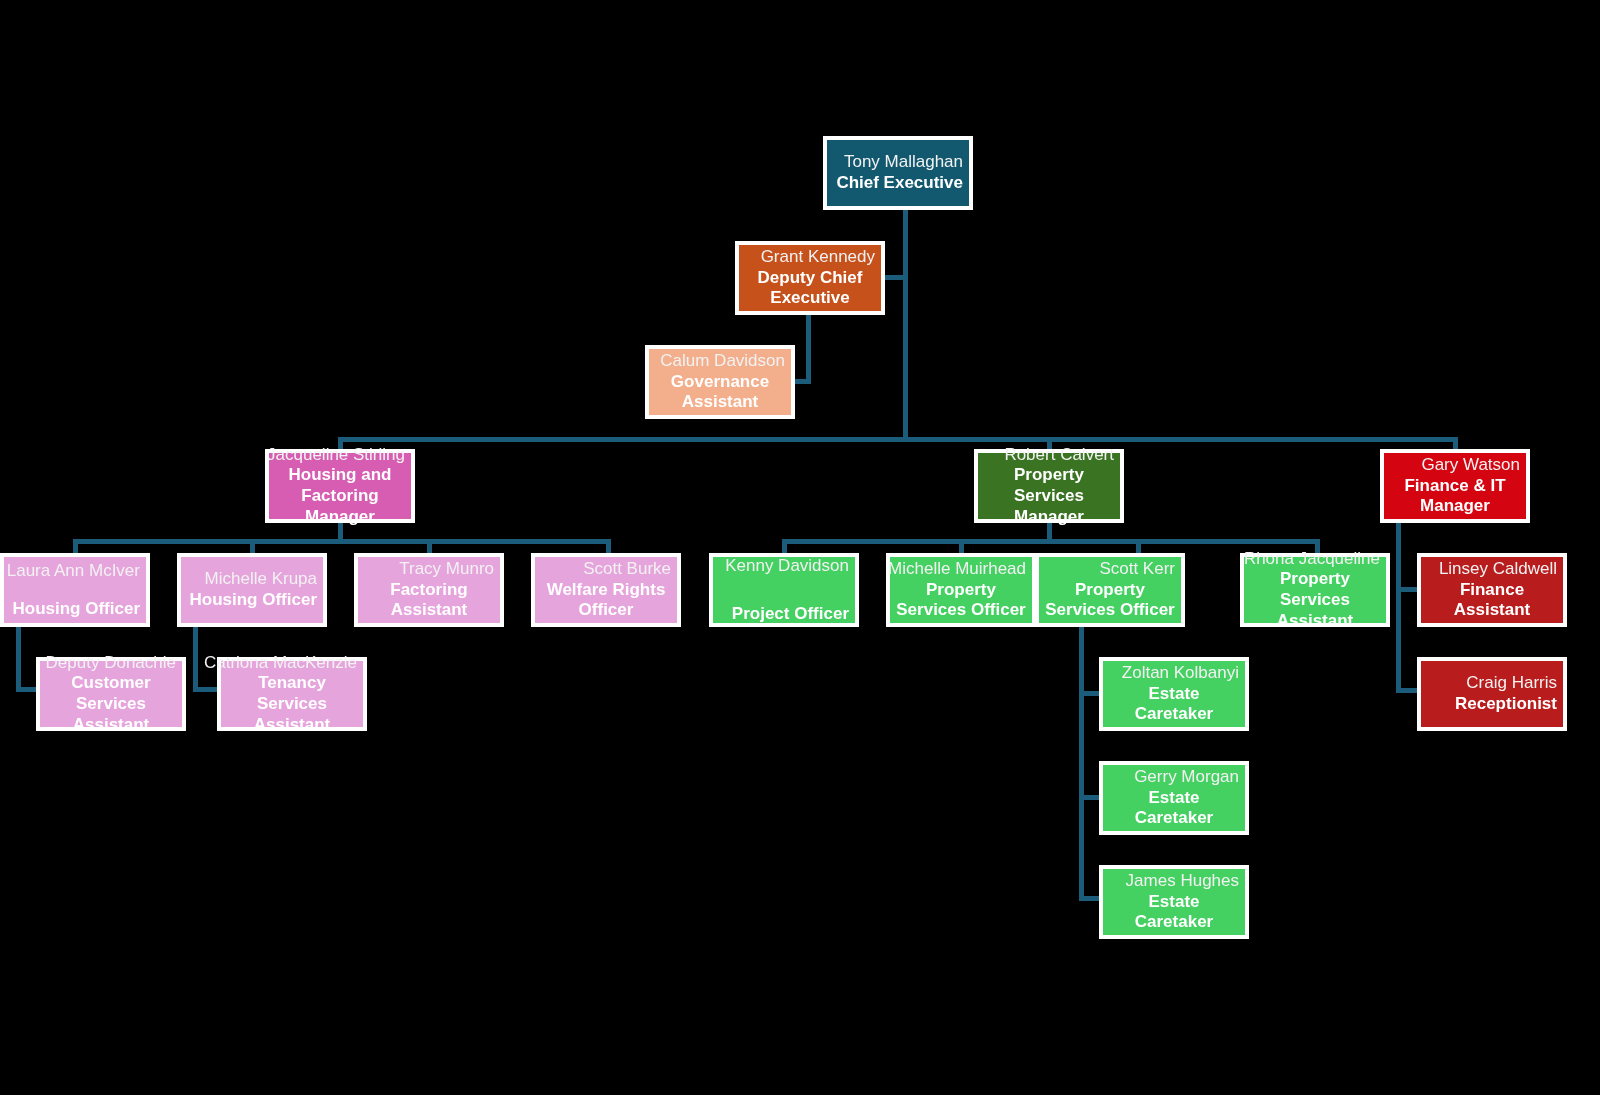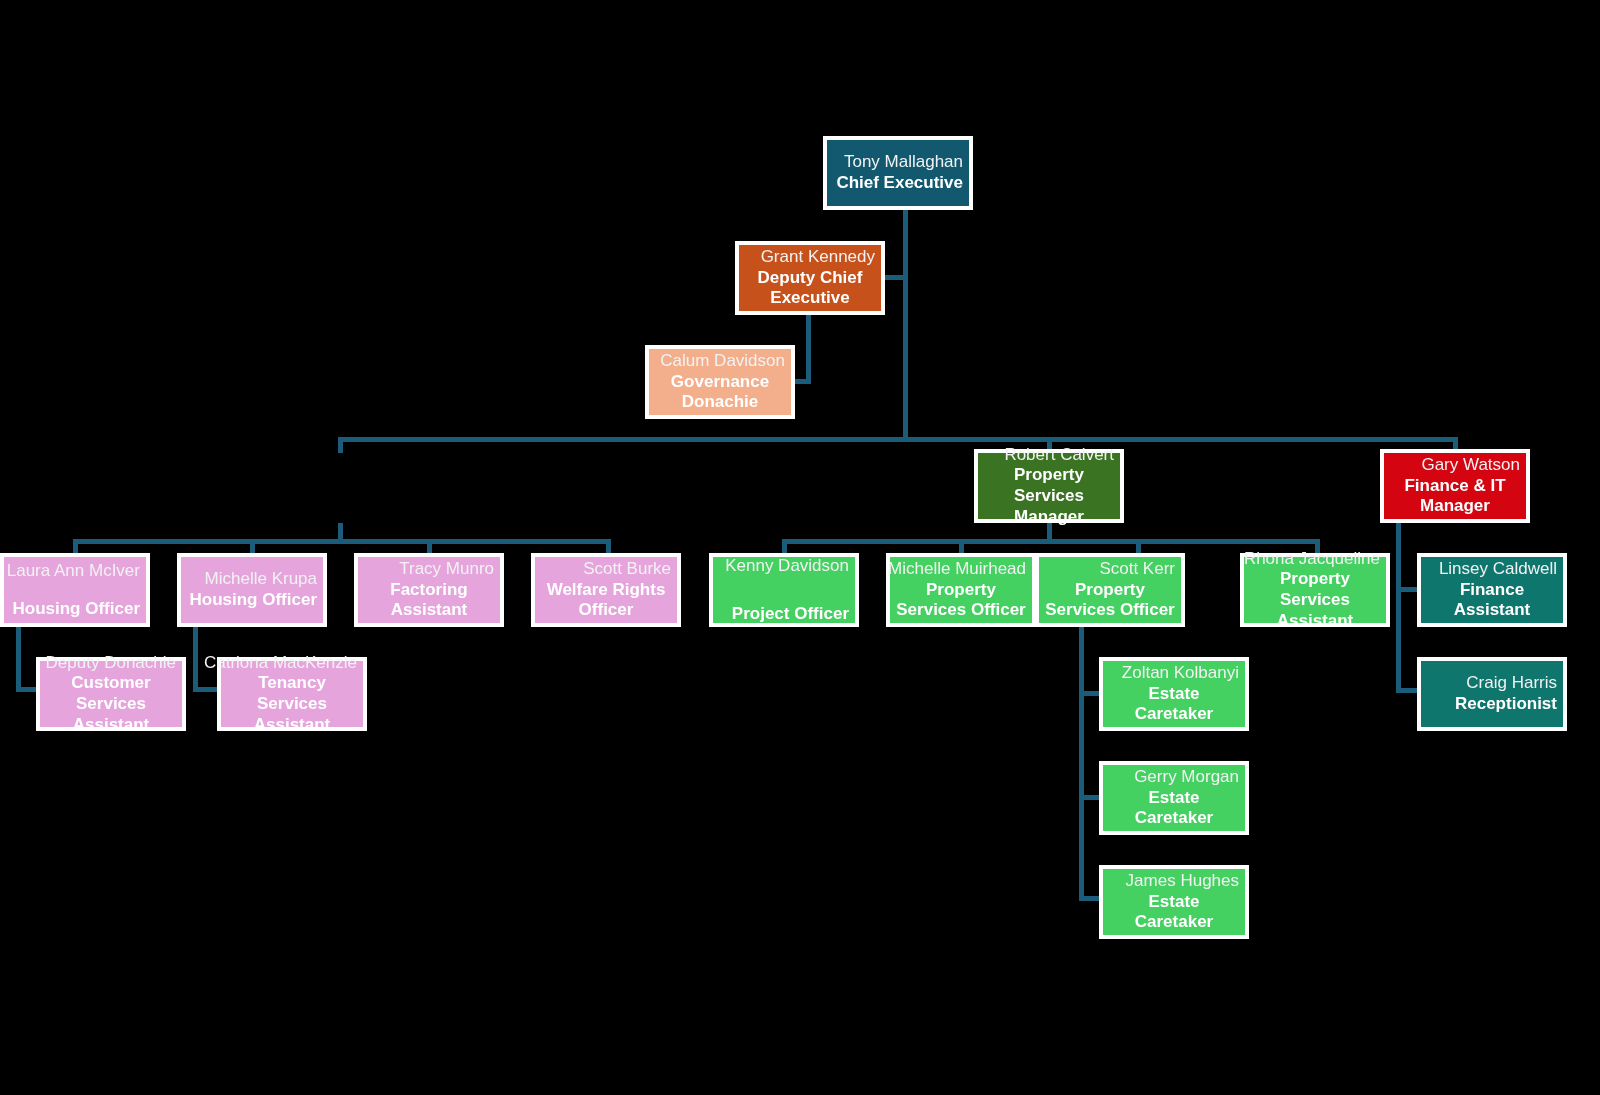--- a/index.html
+++ b/index.html
@@ -51,21 +51,21 @@
   }
   
   .c-teal   { background: #12596f; }
   .c-orange { background: #c7511b; }
   .c-peach  { background: #f3ae8c; }
   .c-magenta{ background: #d65db1; }
   .c-pink   { background: #e6a4dc; }
   .c-dgreen { background: #3a7322; }
   .c-green  { background: #45d062; }
   .c-red    { background: #d40511; }
-  .c-salmon { background: #0f766e; }
+  .c-salmon { background: #b91c1c; }
 </style>
 </head>
 <body>
 
 <div id="chart-root">
     <div class="conn" style="left: 903px; top: 210px; width: 5px; height: 227px;"></div>
     <div class="conn" style="left: 885px; top: 275px; width: 20px; height: 5px;"></div>
     <div class="conn" style="left: 806px; top: 315px; width: 5px; height: 68px;"></div>
     <div class="conn" style="left: 795px; top: 379px; width: 16px; height: 5px;"></div>
     <div class="conn" style="left: 338px; top: 437px; width: 1120px; height: 5px;"></div>
@@ -98,21 +98,25 @@
     <div class="node c-teal" style="left: 823px; top: 136px; width: 150px; height: 74px;">
       <div class="nm">Tony Mallaghan</div>
       <div class="ttl">Chief Executive</div>
     </div>
     <div class="node c-orange" style="left: 735px; top: 241px; width: 150px; height: 74px;">
       <div class="nm">Grant Kennedy</div>
       <div class="ttl">Deputy Chief Executive</div>
     </div>
     <div class="node c-peach" style="left: 645px; top: 345px; width: 150px; height: 74px;">
       <div class="nm">Calum Davidson</div>
-      <div class="ttl">Governance Donachie</div>
+      <div class="ttl">Governance Assistant</div>
+    </div>
+    <div class="node c-magenta" style="left: 265px; top: 449px; width: 150px; height: 74px;">
+      <div class="nm">Jacqueline Stirling</div>
+      <div class="ttl">Housing and Factoring Manager</div>
     </div>
     <div class="node c-dgreen" style="left: 974px; top: 449px; width: 150px; height: 74px;">
       <div class="nm">Robert Calvert</div>
       <div class="ttl">Property Services Manager</div>
     </div>
     <div class="node c-red" style="left: 1380px; top: 449px; width: 150px; height: 74px;">
       <div class="nm">Gary Watson</div>
       <div class="ttl">Finance &amp; IT Manager</div>
     </div>
     <div class="node c-pink" style="left: 0px; top: 553px; width: 150px; height: 74px; gap: 17px;">

